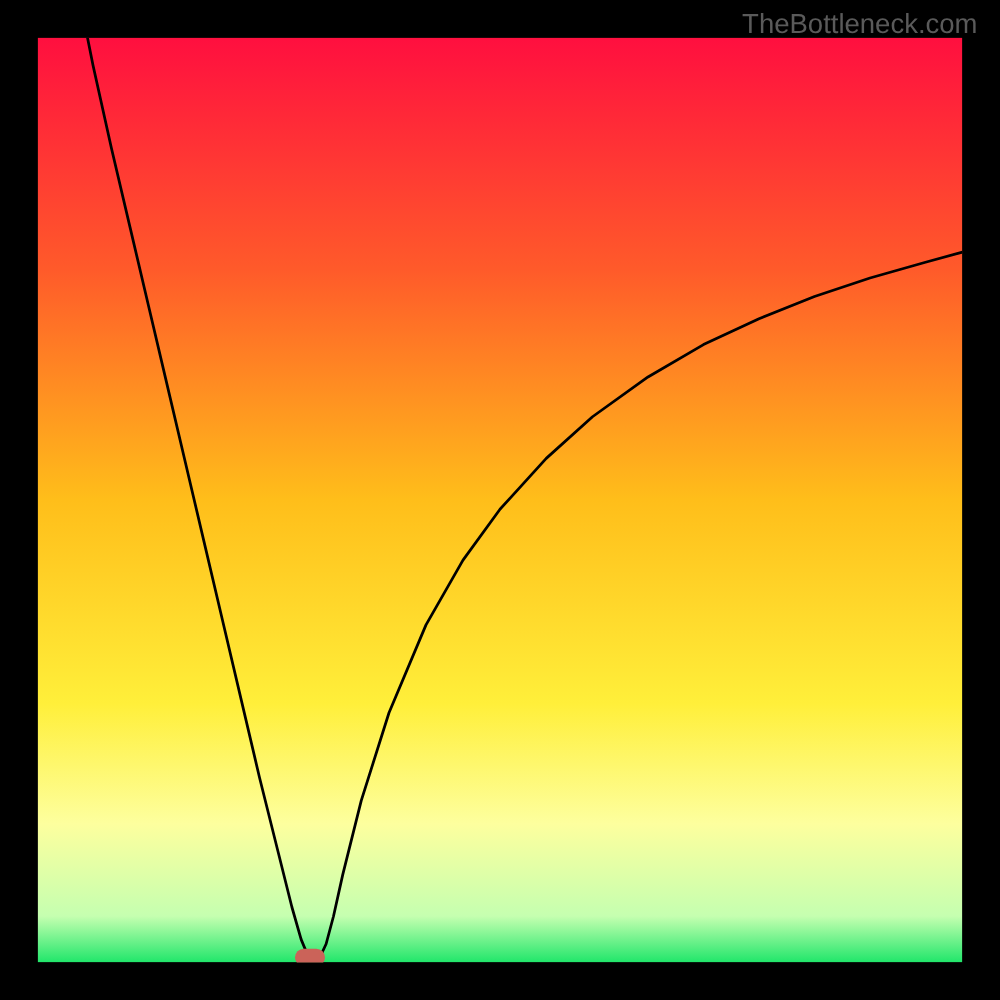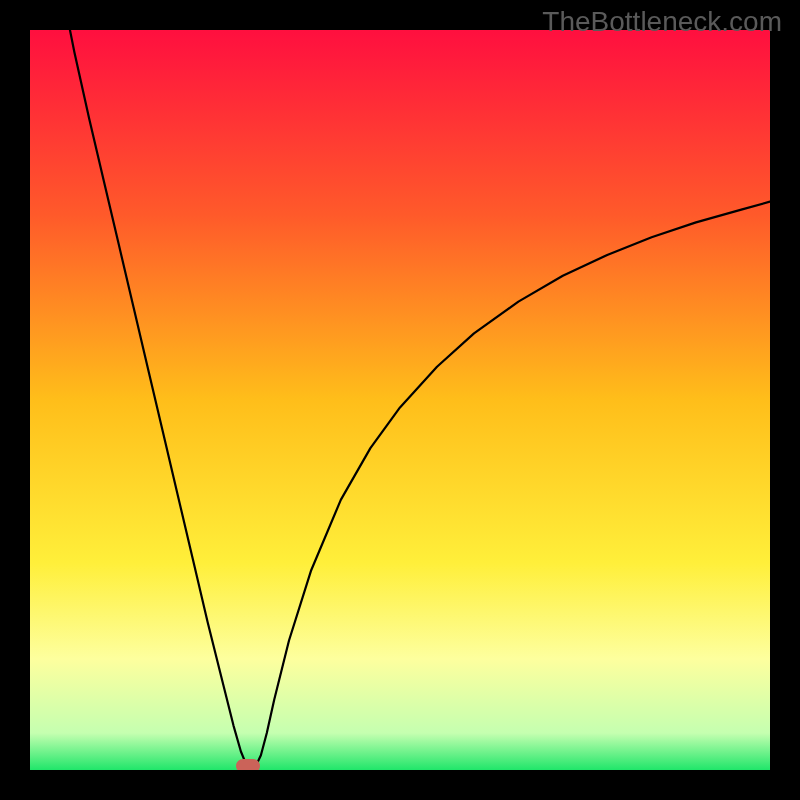--- a/index.html
+++ b/index.html
@@ -8,21 +8,21 @@
     height: 800px;
     background: #000;
     position: relative;
     font-family: Arial, Helvetica, sans-serif;
   }
   .watermark {
     position: absolute;
     top: 6px;
     right: 18px;
     color: #5a5a5a;
-    font-size: 28px;
+    font-size: 22px;
     font-weight: 500;
     z-index: 10;
     text-align: right;
   }
   .frame {
     position: absolute;
     top: 30px;
     left: 30px;
     width: 740px;
     height: 740px;

